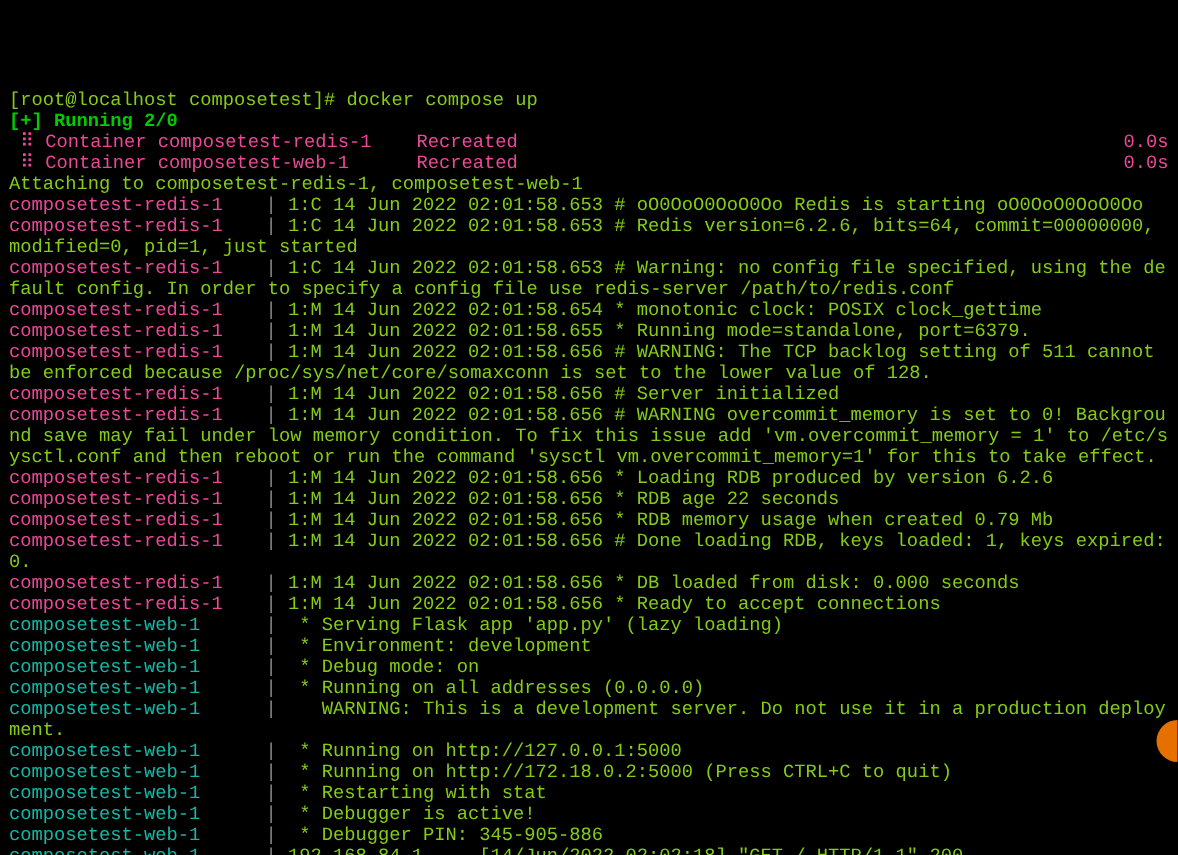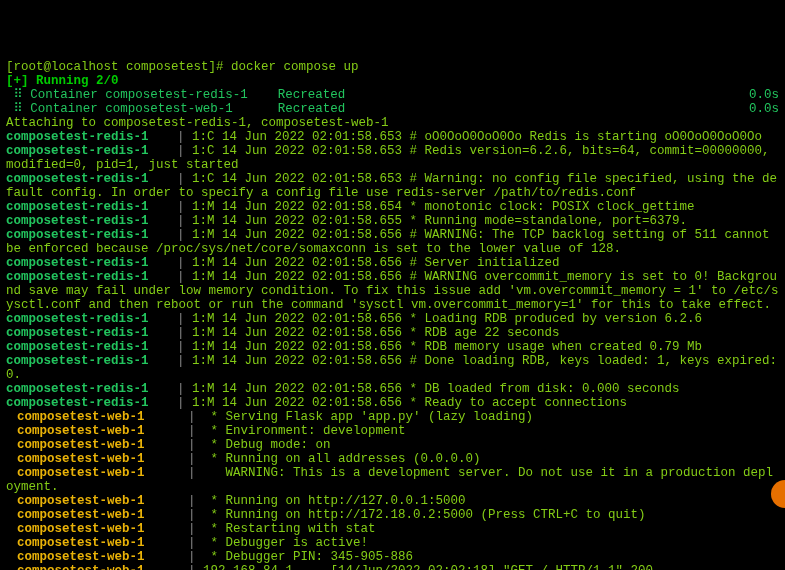--- a/index.html
+++ b/index.html
@@ -10,24 +10,24 @@
     font-size: 12.5px;
     line-height: 14px;
     padding: 4px 6px;
     width: 785px;
     min-height: 570px;
     white-space: pre-wrap;
     word-break: break-all;
   }
   .white  { color: #84cc16; }
   .green  { color: #00cc00; font-weight: 600; text-align: center; }
-  .cyan   { color: #22c55e; }
-  .yellow { color: #eab308; margin-left: 11px; }
+  .cyan   { color: #ec4899; }
+  .yellow { color: #14b8a6; }
   .line { display: block; }
-  .col-svc   { display: inline-block; width: 156px; font-weight: bold; }
+  .col-svc   { display: inline-block; width: 156px; }
   .col-pipe  { color: #888; }
   .watermark {
     position: absolute;
     right: 0;
     top: 480px;
     width: 14px;
     height: 28px;
     background: #ff7b00;
     border-top-left-radius: 14px;
     border-bottom-left-radius: 14px;

